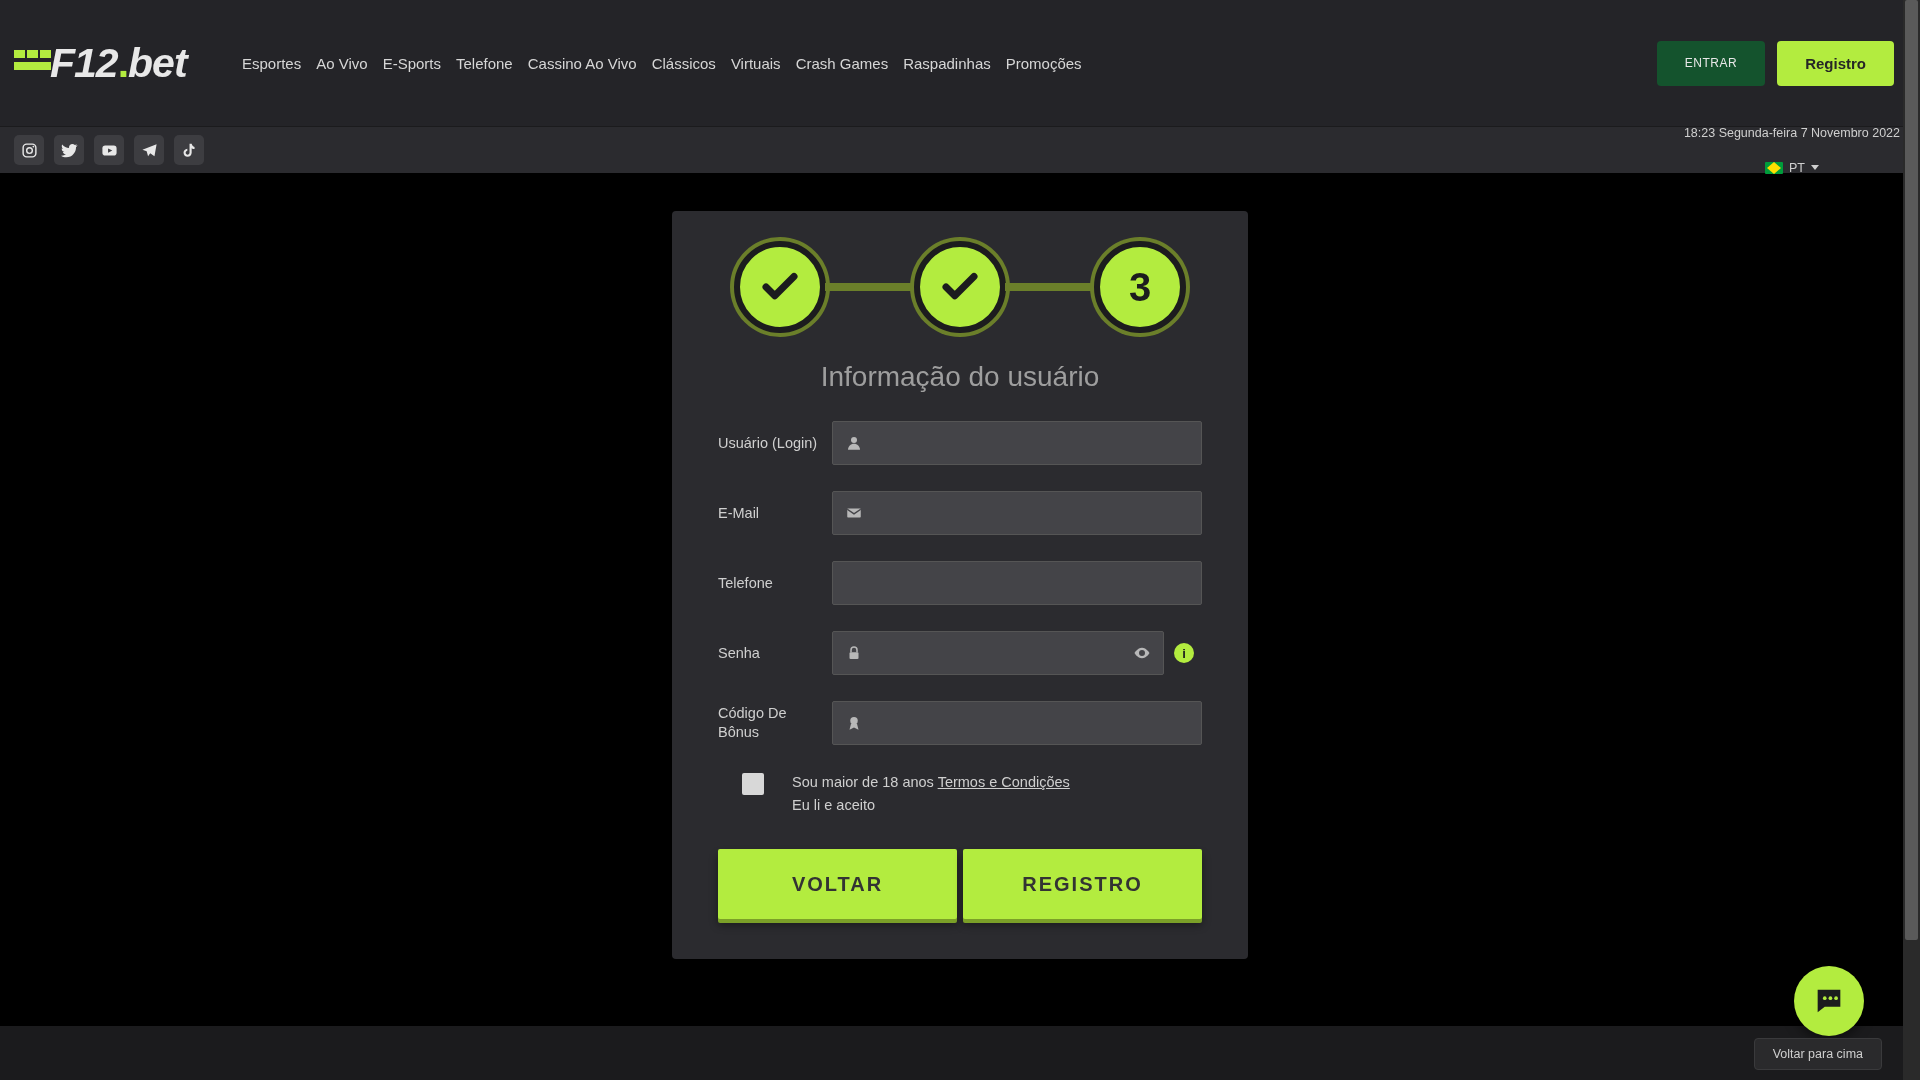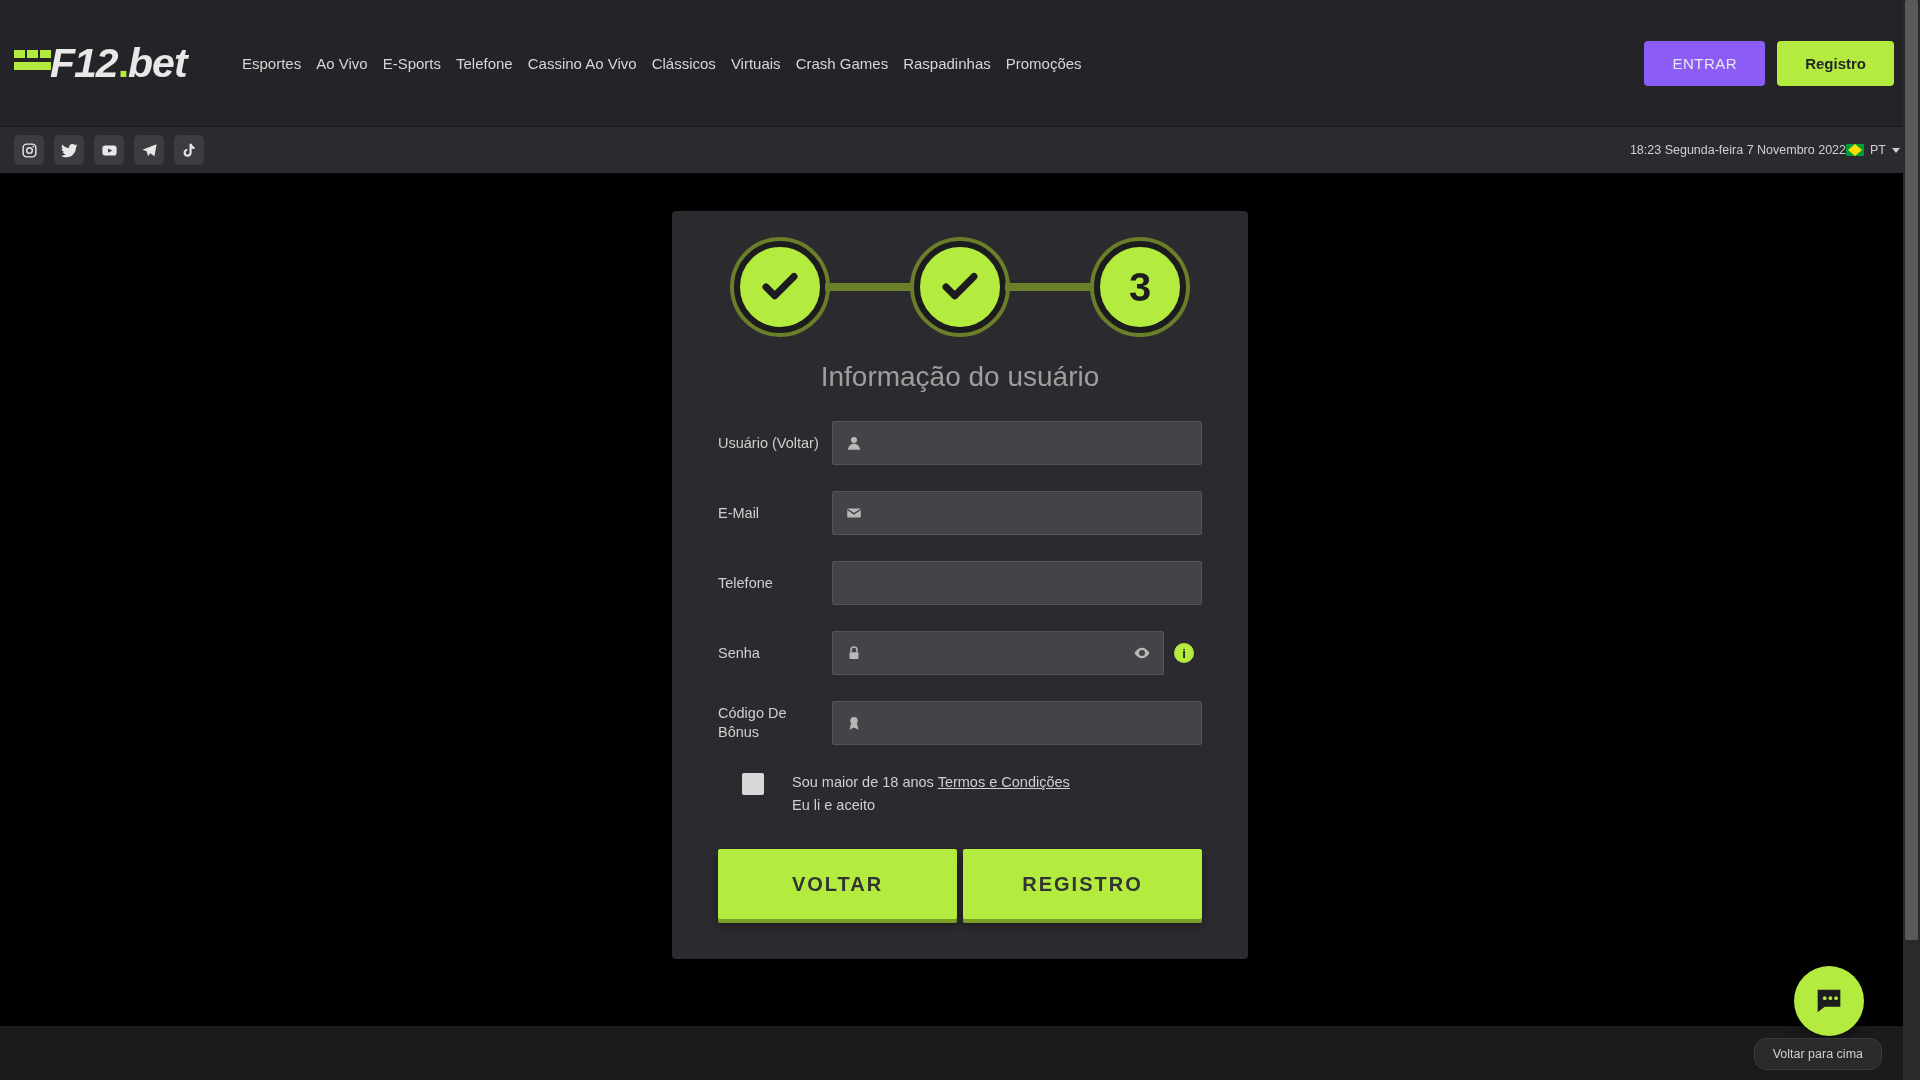--- a/index.html
+++ b/index.html
@@ -69,25 +69,25 @@
     display: flex;
     gap: 15px;
     font-size: 15px;
     color: #d6d6d6;
     flex: 1;
     align-items: center;
   }
   .nav-item { cursor: pointer; white-space: nowrap; }
   .header-buttons { display: flex; gap: 12px; margin-right: 6px;}
   .btn-entrar {
-    background: #8b5cf6;
+    background: #14532d;
     color: #e8e8e8;
     border: none;
     padding: 14px 28px;
-    font-size: 15px;
+    font-size: 12px;
     border-radius: 4px;
     cursor: pointer;
     letter-spacing: 0.5px;
   }
   .btn-registro-top {
     background: var(--accent);
     color: #262626;
     border: none;
     padding: 14px 28px;
     font-size: 15px;
@@ -112,23 +112,24 @@
     background: #3d3d41;
     display: flex;
     align-items: center;
     justify-content: center;
     cursor: pointer;
   }
   .social-icon svg { fill: #e8e8e8; }
   .subheader-right {
     display: flex;
     align-items: center;
-    gap: 0;
+    gap: 21px;
     font-size: 12.5px;
     color: #cfcfcf;
+    flex-direction: column;
   }
   .flag {
     width: 18px; height: 12px;
     display: inline-block;
     background: linear-gradient(#009c3b,#009c3b);
     position: relative;
     border-radius: 1px;
   }
   .flag::before {
     content:"";
@@ -295,21 +296,21 @@
 
   
   .back-to-top {
     position:absolute;
     right:38px;
     bottom:10px;
     background:#2a2a2c;
     color:#cfcfcf;
     font-size:12.5px;
     padding:8px 18px;
-    border-radius:12px;
+    border-radius:4px;
     cursor:pointer;
     border:1px solid #3a3a3c;
   }
 </style>
 </head>
 <body>
 
 <div class="scrollbar">
   <div class="scrollbar-thumb"></div>
 </div>
@@ -401,21 +402,21 @@
     </div>
     <div class="step-line-seg"></div>
     <div class="step-circle">
       <span class="step-number">3</span>
     </div>
   </div>
 
   <h2 class="card-title">Informação do usuário</h2>
 
   <div class="field-row">
-    <div class="field-label">Usuário (Voltar)</div>
+    <div class="field-label">Usuário (Login)</div>
     <div class="input-wrap">
       <span class="input-icon">
         <svg viewBox="0 0 24 24">
             <circle cx="12" cy="8" r="4"></circle>
             <path d="M4 21c0-4.4 3.6-8 8-8s8 3.6 8 8"></path>
           </svg>
       </span>
       <input type="text" style="">
     </div>
   </div>

